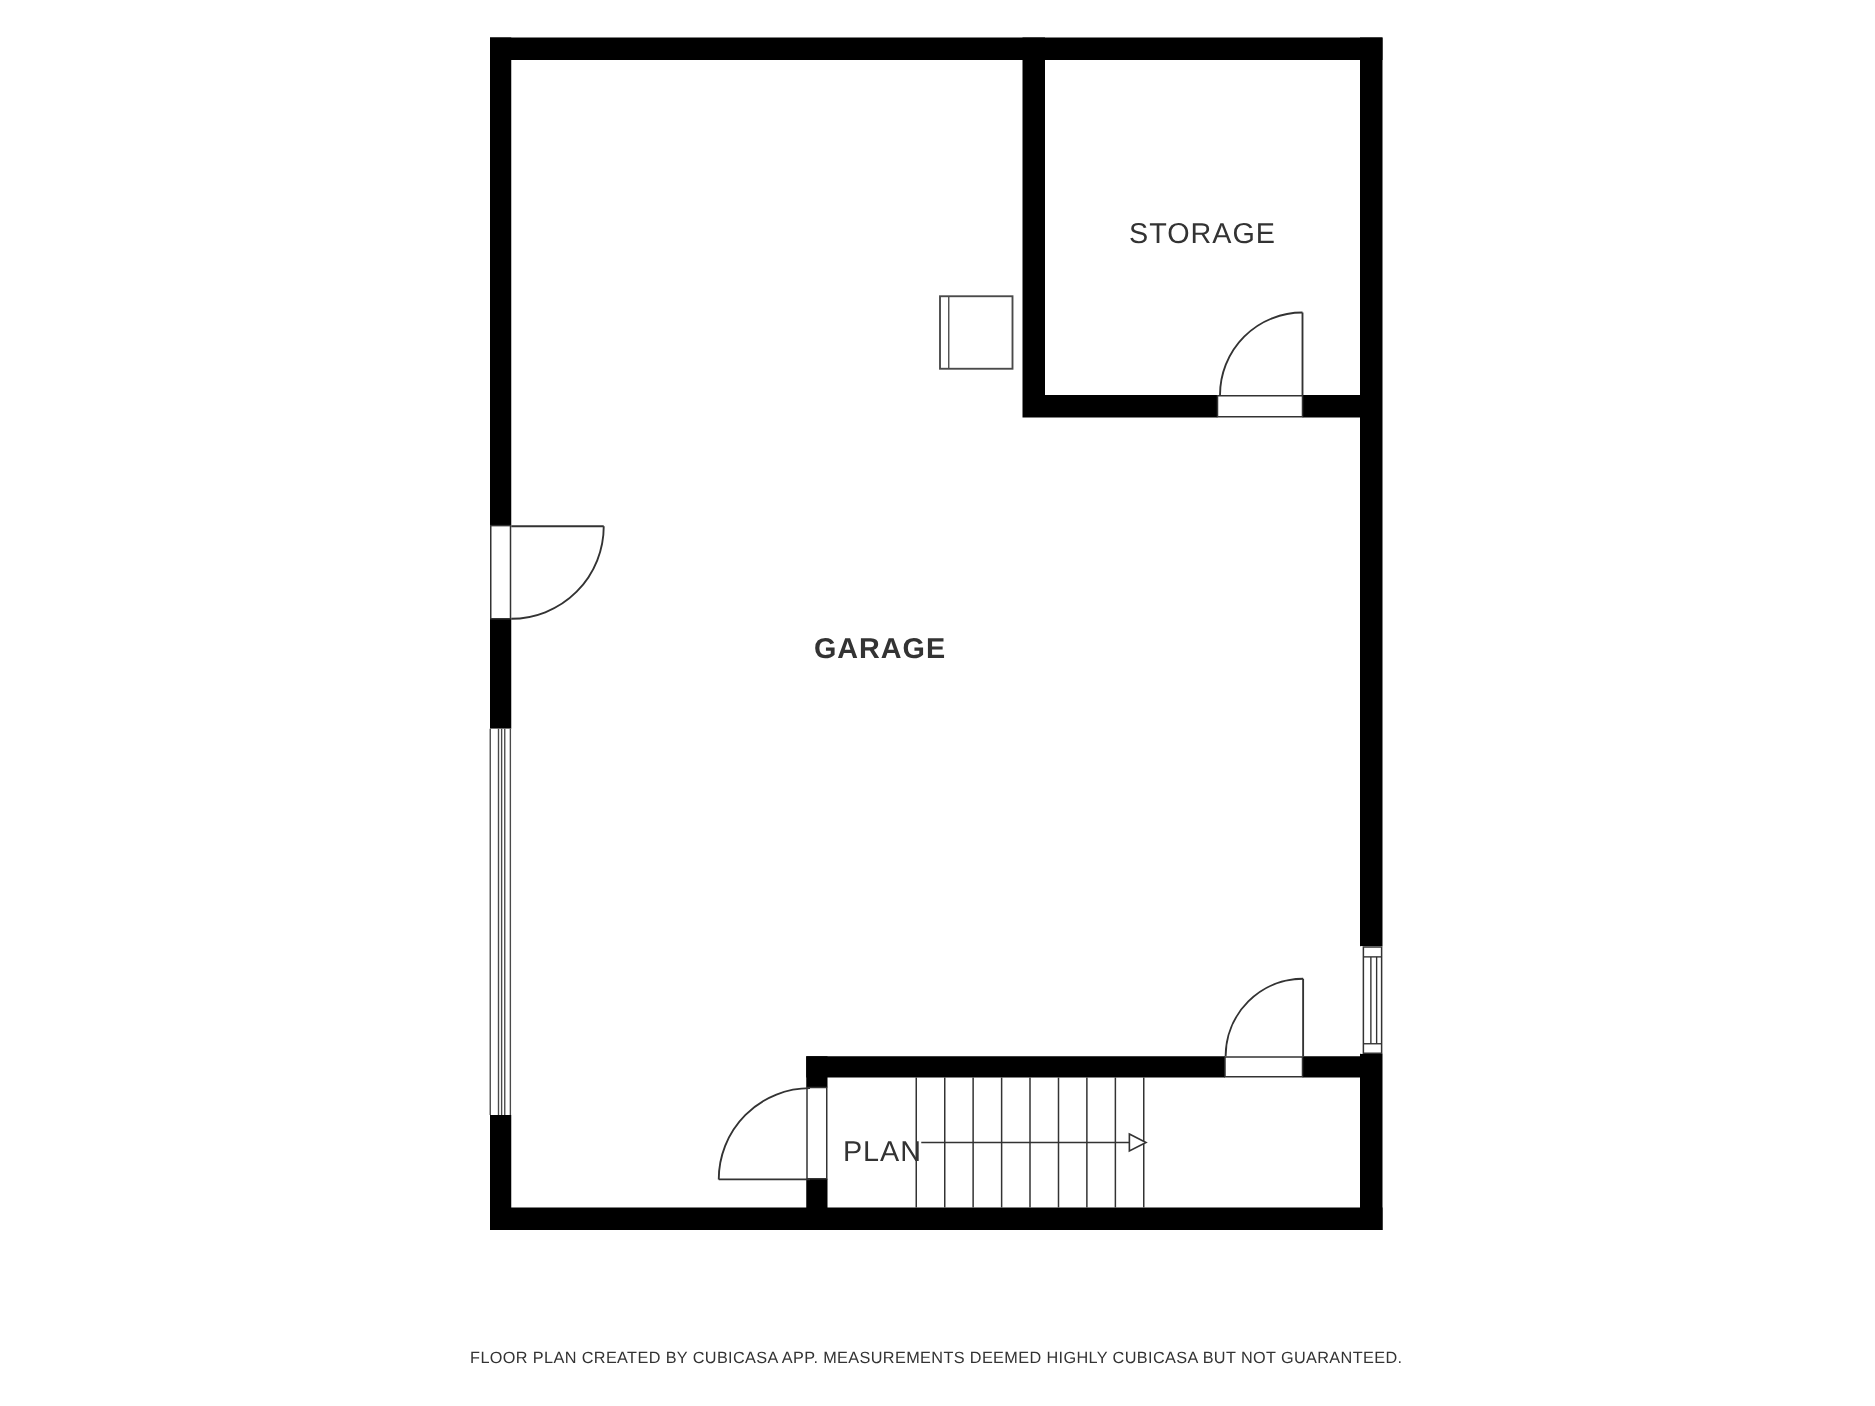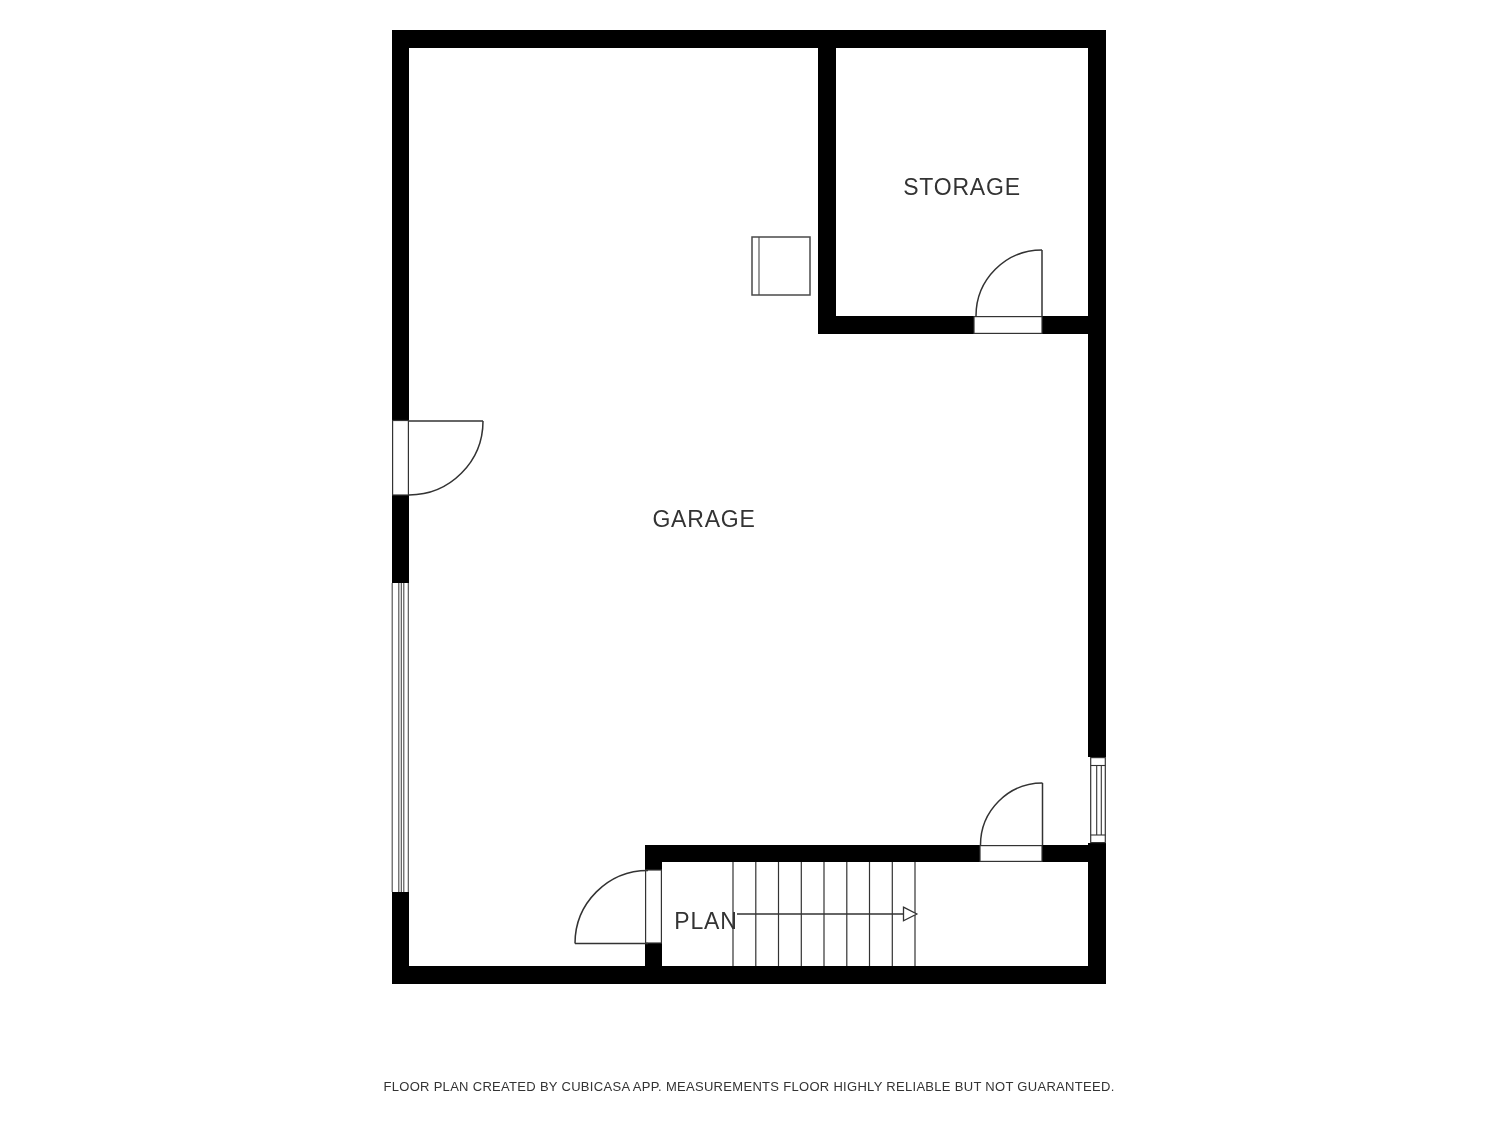--- a/index.html
+++ b/index.html
@@ -125,18 +125,18 @@
       <line x1="892.3" y1="862" x2="892.3" y2="966"></line>
       <line x1="915" y1="862" x2="915" y2="966"></line>
     </g>
     <g stroke="var(--line)" stroke-width="1.3">
       <line x1="737" y1="914" x2="903.5" y2="914" fill="none"></line>
       <path d="M903.5,907.2 L916.8,914 L903.5,920.8 Z" fill="#ffffff"></path>
     </g>
   </svg>
 
   <div class="room-label" style="left:962px;top:187px;">STORAGE</div>
-  <div class="room-label" style="left:704px;top:519px;">GARAGE</div>
+  <div class="room-label" style="left:704px;top:519px;font-weight:bold;">GARAGE</div>
   <div class="room-label" style="left:706px;top:921px;">PLAN</div>
 
-  <div class="footer-note">FLOOR PLAN CREATED BY CUBICASA APP. MEASUREMENTS FLOOR HIGHLY RELIABLE BUT NOT GUARANTEED.</div>
+  <div class="footer-note">FLOOR PLAN CREATED BY CUBICASA APP. MEASUREMENTS DEEMED HIGHLY CUBICASA BUT NOT GUARANTEED.</div>
 
 </div>
 
 </body></html>

